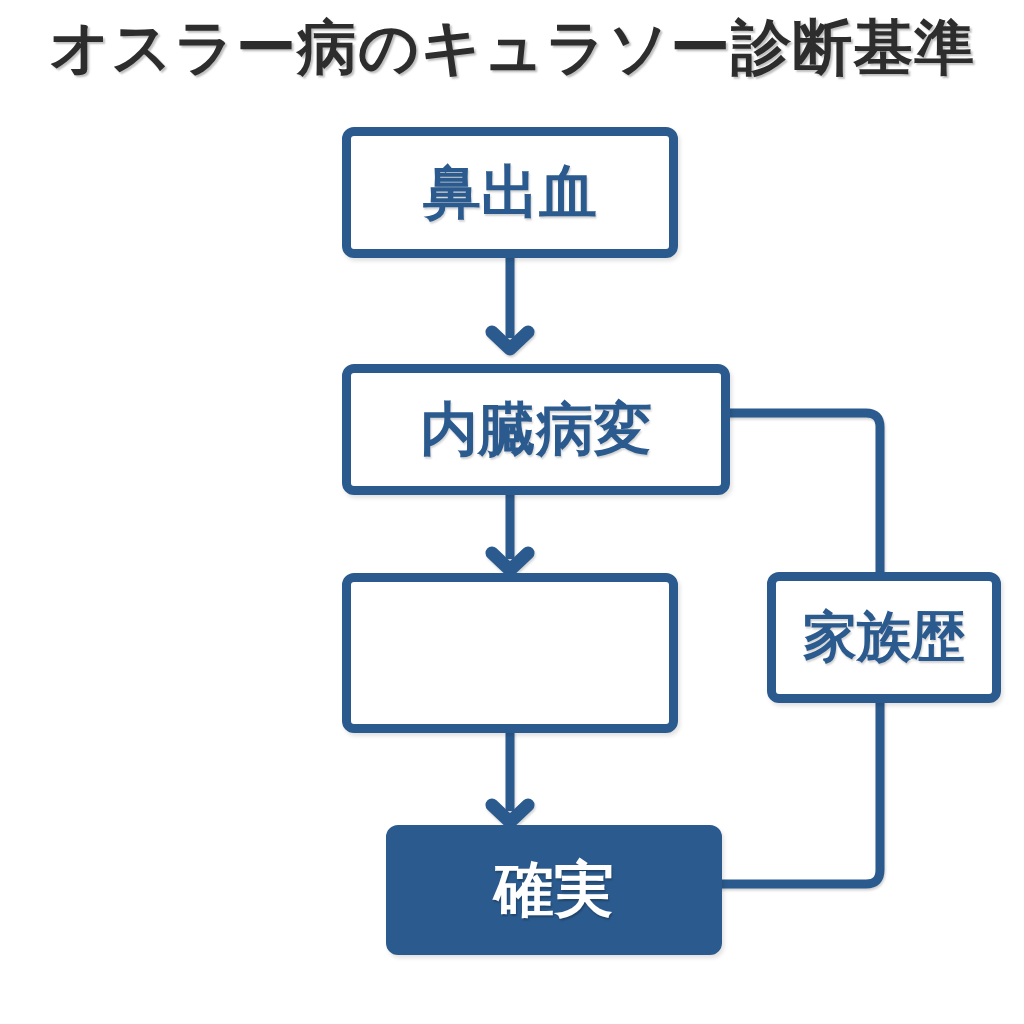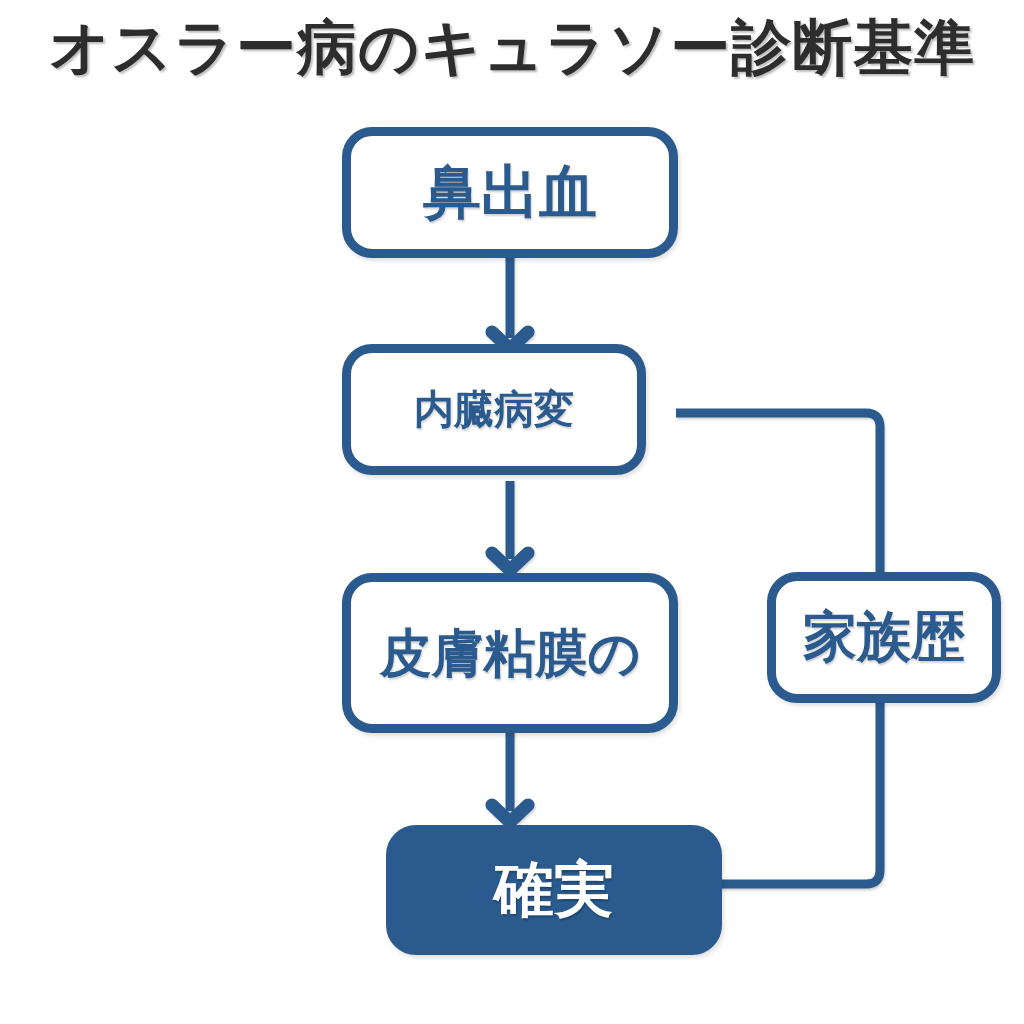--- a/index.html
+++ b/index.html
@@ -51,21 +51,21 @@
     stroke: var(--primary);
     stroke-width: 13;
     fill: none;
     stroke-linecap: round;
     stroke-linejoin: round;
   }
 
   .node {
     position: absolute;
     border: 9px solid var(--primary);
-    border-radius: 30px;
+    border-radius: 12px;
     background: var(--node-fill);
     color: var(--primary);
     display: flex;
     flex-direction: column;
     align-items: center;
     justify-content: center;
     font-weight: bold;
     text-align: center;
     box-shadow: 2px 3px 4px rgba(0,0,0,0.12);
     text-shadow: 1px 2px 2px rgba(0,0,0,0.18);
@@ -73,21 +73,21 @@
   }
   .node--filled {
     background: var(--primary);
     color: var(--definite-text);
     border-color: var(--primary);
     text-shadow: 1px 2px 2px rgba(0,0,0,0.25);
     margin-left: 44px;
   }
 
   #node-epistaxis      { left: 342px; top: 127px; width: 336px; height: 131px; font-size: 58px; }
-  #node-visceral       { left: 342px; top: 344px; width: 304px; height: 131px; font-size: 40px; }
+  #node-visceral       { left: 342px; top: 364px; width: 388px; height: 131px; font-size: 58px; }
   #node-telangiectasia { left: 342px; top: 573px; width: 336px; height: 160px; font-size: 52px; line-height: 1.28; }
   #node-family-history { left: 767px; top: 572px; width: 234px; height: 131px; font-size: 54px; font-family: Liberation Serif, serif; }
   #node-definite       { left: 342px; top: 825px; width: 336px; height: 130px; font-size: 60px; }
 </style>
 </head>
 <body>
 
 <div class="canvas">
 
   <div class="title">オスラー病のキュラソー診断基準</div>
@@ -109,21 +109,20 @@
 
   <div class="node" id="node-epistaxis">
     <span>鼻出血</span>
   </div>
 
   <div class="node" id="node-visceral">
     <span>内臓病変</span>
   </div>
 
   <div class="node" id="node-telangiectasia">
-    <span>皮膚粘膜の</span>
   </div>
 
   <div class="node" id="node-family-history">
     <span>家族歴</span>
   </div>
 
   <div class="node node--filled" id="node-definite">
     <span>確実</span>
   </div>
 

